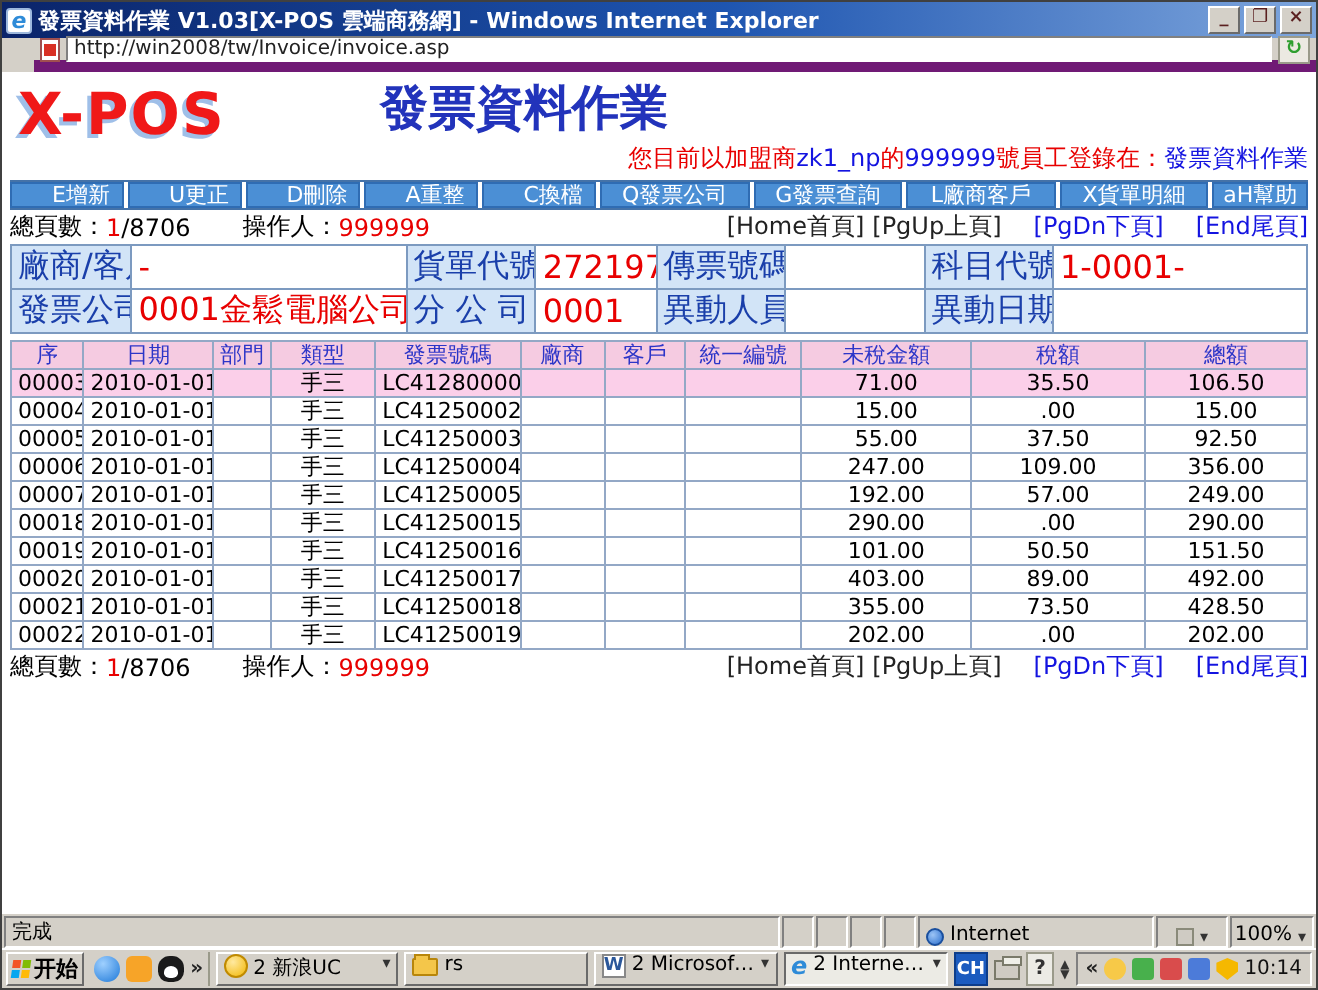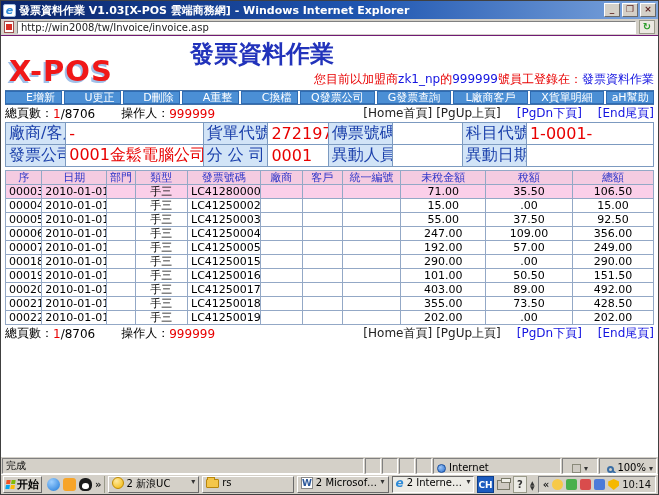--- a/index.html
+++ b/index.html
@@ -11,33 +11,33 @@
   .titlebar { height:18px; flex:0 0 18px; background:linear-gradient(90deg,#0A246A 0%,#1E55B0 55%,#7EA6DD 100%);
     display:flex; align-items:center; padding:0 2px; color:#fff; }
   .ie-fav { width:13px; height:13px; background:#fff; border:1px solid #9db8dd; border-radius:2px;
     color:#2E8BD8; font-weight:bold; font-style:italic; font-size:11px; line-height:11px; text-align:center; margin-right:3px; }
   .title-text { font-size:11px; font-weight:bold; white-space:nowrap; overflow:hidden; flex:1; }
   .winbtns { display:flex; gap:2px; }
   .winbtn { width:16px; height:14px; background:#D4D0C8; border:1px solid; border-color:#fff #6a6a6a #6a6a6a #fff;
     font-size:9px; line-height:11px; text-align:center; color:#5a1f1f; font-weight:bold; }
 
   
-  .addressbar { height:17px; flex:0 0 17px; background:#D4D0C8; border-bottom:1px solid #701a75;
-    display:flex; align-items:center; padding:0 3px; gap:3px; }
+  .addressbar { height:17px; flex:0 0 17px; background:#D4D0C8; border-bottom:6px solid #701a75;
+    display:flex; align-items:center; padding:0 3px; gap:3px;margin-left:16px; }
   .page-ico { width:10px; height:12px; background:#fff; border:1px solid #a05050; position:relative; }
   .page-ico::after { content:""; position:absolute; left:1px; top:2px; width:6px; height:6px; background:#D93025; }
   .url-field { flex:1; height:13px; background:#fff; border:1px solid; border-color:#808080 #fff #fff #808080;
     font-size:10px; line-height:11px; padding:0 3px; color:#222; white-space:nowrap; overflow:hidden; }
   .go-ico { width:16px; height:14px; background:#ece9e2; border:1px solid #9a9a8a; color:#2f9e2f;
     font-size:10px; line-height:12px; text-align:center; font-weight:bold; }
 
   
   .content { flex:1; background:#fff; padding:0 4px; overflow:hidden; position:relative; }
   .page-header { position:relative; height:54px; }
-  .logo { position:absolute; left:4px; top:18px; font-size:29px; font-weight:bold; color:#F01818;
+  .logo { position:absolute; left:4px; top:4px; font-size:29px; font-weight:bold; color:#F01818;
     letter-spacing:1px; text-shadow:-2px 2px 0 #9FBFE8; }
   .page-title { position:absolute; left:185px; top:2px; font-size:24px; font-weight:bold; color:#2233BB;
     font-family:"DejaVu Serif",serif; }
   .notice { position:absolute; right:0; bottom:2px; font-size:12px; white-space:nowrap; }
   .red { color:#E80000; } .blue { color:#1414E0; } .lnkblue { color:#1414E0; }
 
   
   .toolbar { display:flex; gap:2px; border-top:1px solid #4472A8; border-bottom:1px solid #4472A8; padding:0; height:15px; }
   .tbtn { background:#4B8FD5; border:1px solid #2F6CB3; color:#fff; font-size:11px; line-height:12px;
     text-align:center; white-space:nowrap; overflow:hidden; }
@@ -65,23 +65,23 @@
   table.grid td:nth-child(n+9) { text-align:center; }
   table.grid tr.selected td { background:#FBCFE9; }
 
   
   .statusbar { flex:0 0 14px; background:#D4D0C8; border-top:1px solid #fff; display:flex; gap:1px;
     font-size:10px; align-items:stretch; padding:1px 1px 0 1px; }
   .sb-panel { border:1px solid; border-color:#808080 #fff #fff #808080; display:flex; align-items:flex-end;
     gap:3px; padding:0 3px; overflow:hidden; white-space:nowrap; }
   .sb-done { flex:1; }
   .sb-sm { width:16px; }
-  .sb-zone { width:128px; }
+  .sb-zone { width:118px; }
   .sb-prot { width:36px; justify-content:center; }
-  .sb-zoom { width:58px; justify-content:flex-end; }
+  .sb-zoom { width:42px; justify-content:flex-end; }
   .globe { width:9px; height:9px; border-radius:50%; background:radial-gradient(circle at 35% 35%,#9CC4F5,#2B6FCE); border:1px solid #1A4F9E; }
   .ico-mag { position:relative; width:7px; height:7px; border:2px solid #3A6EA5; border-radius:50%; display:inline-block; }
   .ico-mag::after { content:""; position:absolute; width:4px; height:2px; background:#3A6EA5; transform:rotate(45deg); right:-4px; bottom:-2px; }
   .dd { font-size:8px; color:#333; }
   .ico-flag { width:9px; height:9px; background:#CFCBC3; border:1px solid #8a8a7a; }
 
   
   .taskbar { flex:0 0 18px; background:#D4D0C8; border-top:1px solid #fff; display:flex; align-items:stretch;
     gap:3px; padding:1px 2px; font-size:10px; }
   .startbtn { width:44px; display:flex; align-items:center; gap:2px; padding:0 2px; background:#D4D0C8;

